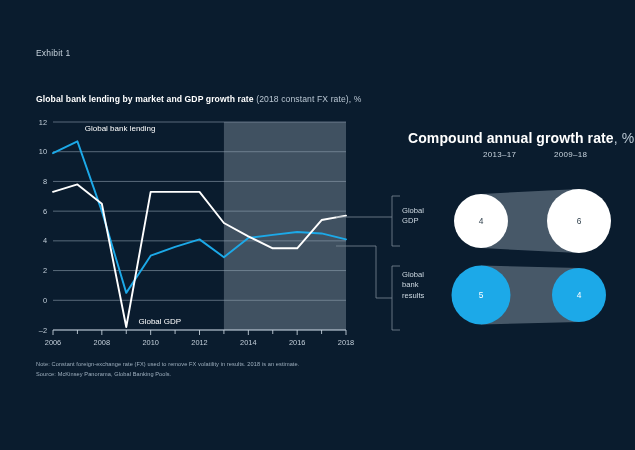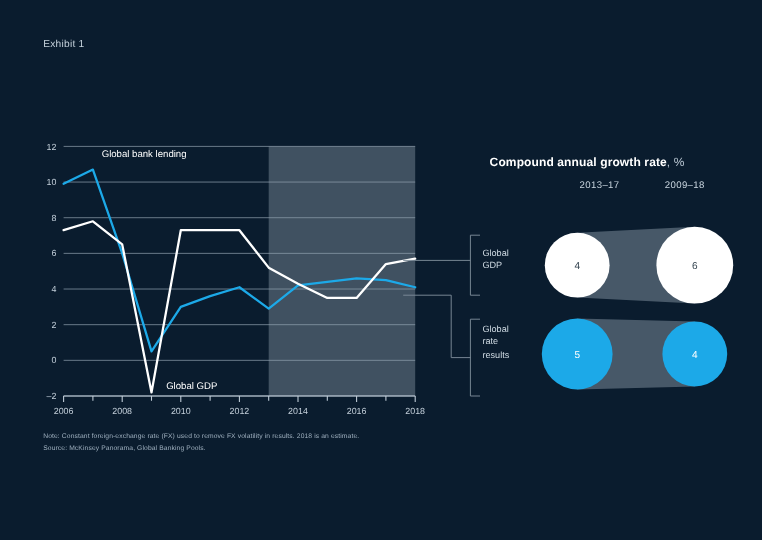--- a/index.html
+++ b/index.html
@@ -2,21 +2,21 @@
 <html><head>
 <meta charset="utf-8">
 <style>
   html,body{margin:0;padding:0;background:#ffffff;}
   body{font-family:"Liberation Sans",sans-serif;}
   #exhibit{
     position:relative;width:635px;height:450px;
     background:#0a1c2e;overflow:hidden;
   }
   .kicker{
-    position:absolute;left:36px;top:31px;
+    position:absolute;left:36px;top:48px;
     font-size:8.5px;color:#c6d2dc;letter-spacing:.2px;
   }
   .headline{
     position:absolute;left:36px;top:50px;width:560px;
     font-family:"Liberation Serif",serif;
     font-size:14.5px;font-weight:bold;color:#ffffff;
     line-height:1.35;letter-spacing:.1px;
   }
   .subhead{
     position:absolute;left:36px;top:94px;width:560px;
@@ -33,21 +33,21 @@
 
   .footnote{
     position:absolute;left:36px;top:360px;width:420px;
     font-size:5.6px;color:#9fb0bf;line-height:1.75;letter-spacing:.1px;
   }
 
   
   #panel{position:absolute;left:336px;top:118px;width:299px;height:220px;}
   .panel-title{
     position:absolute;left:72px;top:12px;
-    font-size:10px;font-weight:bold;color:#ffffff;letter-spacing:.1px;
+    font-size:14px;font-weight:bold;color:#ffffff;letter-spacing:.1px;
   }
   .panel-title .light{font-weight:normal;color:#b9c6d2;}
   .col-head{
     position:absolute;top:32px;font-size:8px;color:#c8d4de;letter-spacing:.3px;
   }
   #col-head-0{left:118px;margin-left:29px;}
   #col-head-1{left:218px;}
 
   .row-label{
     position:absolute;font-size:7.6px;color:#cfdae3;line-height:1.35;
@@ -59,20 +59,24 @@
   .bubble-val{font-size:8.4px;font-family:"Liberation Sans",sans-serif;}
 </style>
 </head>
 <body>
 
 <div id="exhibit">
 
   <div class="kicker">Exhibit 1</div>
 
 
+  <div class="subhead">
+    <span>Global bank lending by market and GDP growth rate</span>
+    <span class="light">(2018 constant FX rate), %</span>
+  </div>
 
   <div id="chart-wrap">
     <svg id="chart-svg" width="345" height="245" viewBox="0 0 345 245">
       <g id="g-band">
           <rect x="197.91666666666669" y="10" width="122.08333333333331" height="208" fill="#6e7e8c" fill-opacity="0.55"></rect>
         </g>
       <g id="g-grid">
           <line x1="27" y1="218" x2="320" y2="218" stroke="#8fa0ae" stroke-width="0.8" stroke-opacity="0.75"></line>
           <line x1="27" y1="188.28571428571428" x2="320" y2="188.28571428571428" stroke="#8fa0ae" stroke-width="0.8" stroke-opacity="0.75"></line>
           <line x1="27" y1="158.57142857142858" x2="320" y2="158.57142857142858" stroke="#8fa0ae" stroke-width="0.8" stroke-opacity="0.75"></line>
@@ -163,18 +167,18 @@
 
     <div class="col-head" id="col-head-0">2013–17</div>
     <div class="col-head" id="col-head-1">2009–18</div>
 
     <div class="row-label" id="row-label-0">
         <div>Global</div>
         <div>GDP</div>
       </div>
     <div class="row-label" id="row-label-1">
         <div>Global</div>
-        <div>rate</div>
+        <div>bank</div>
         <div>results</div>
       </div>
   </div>
 
 </div>
 
 </body></html>

